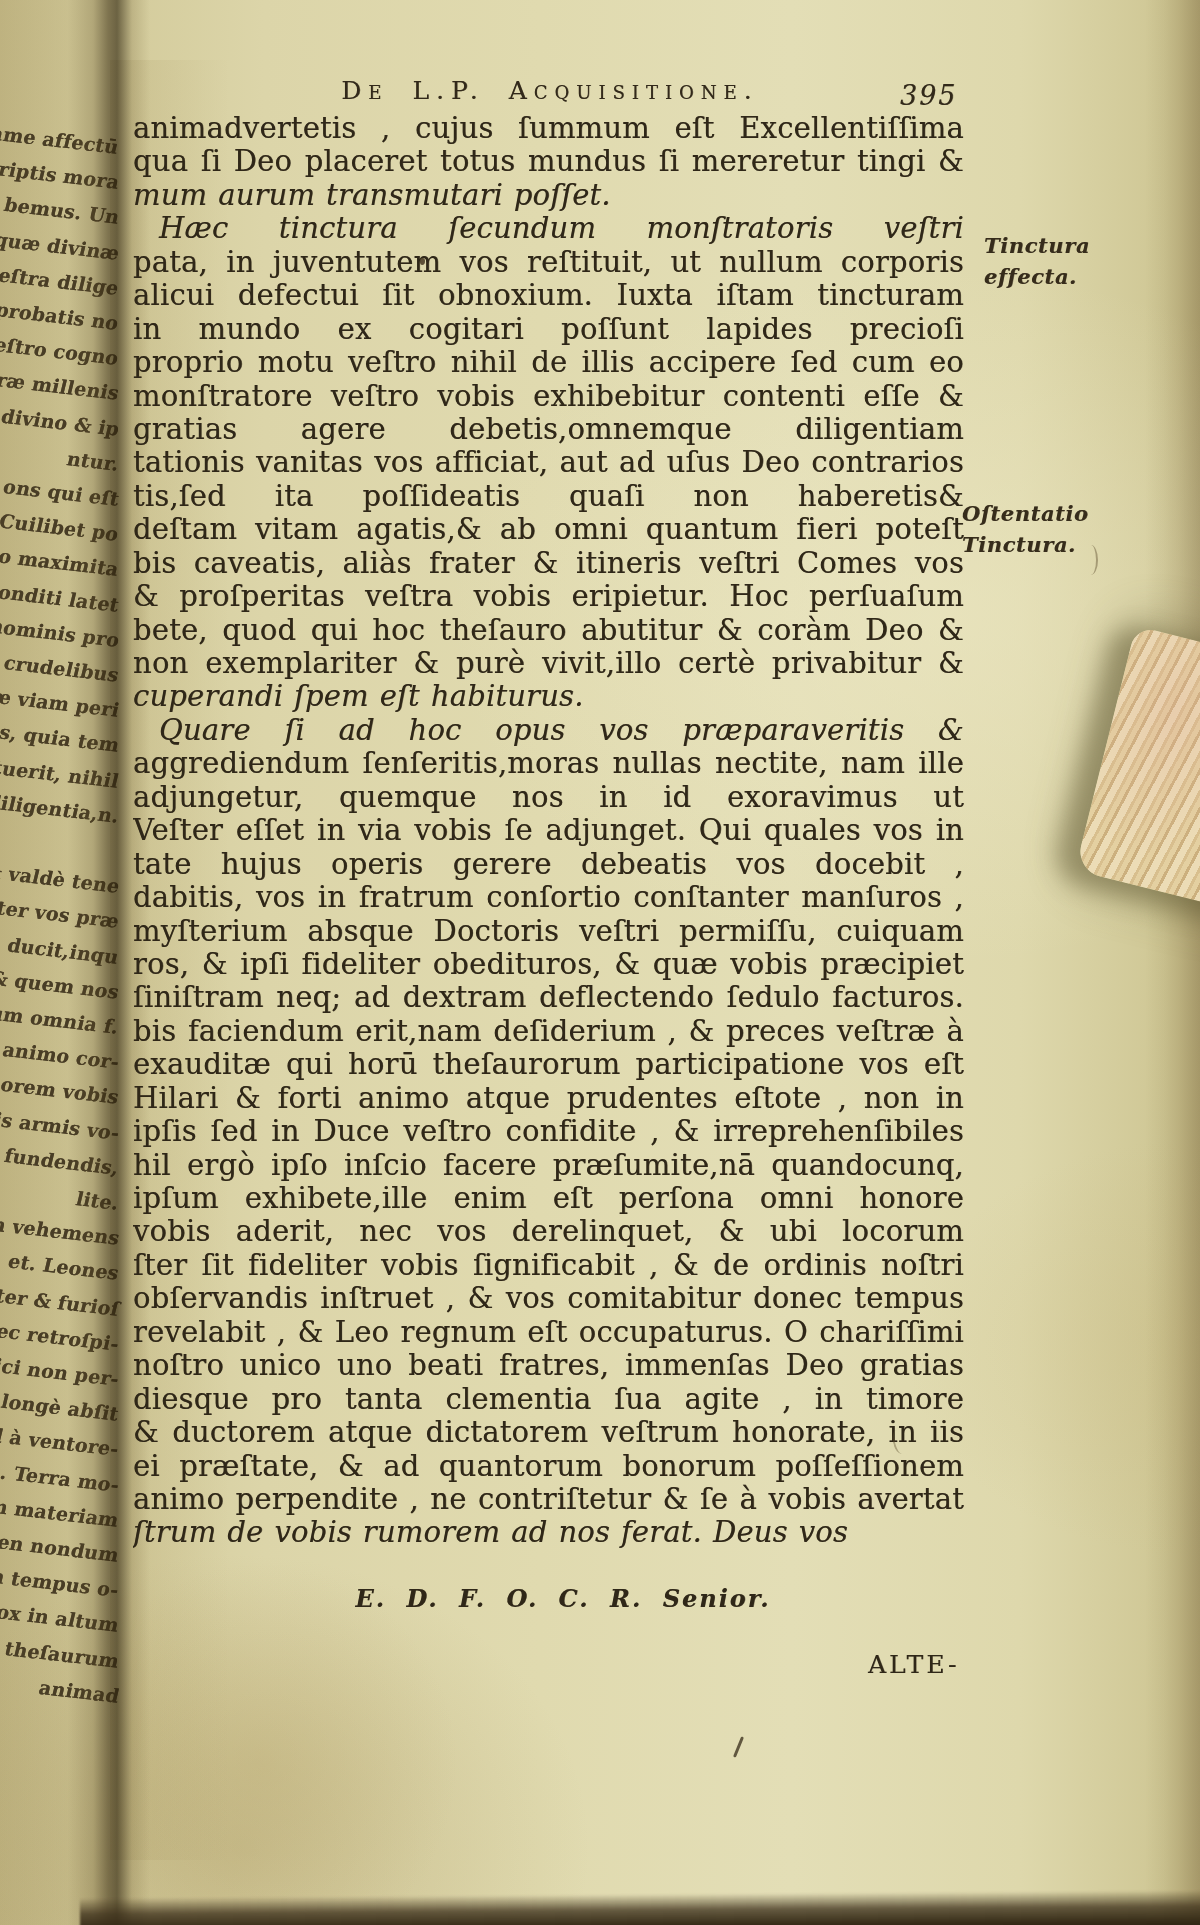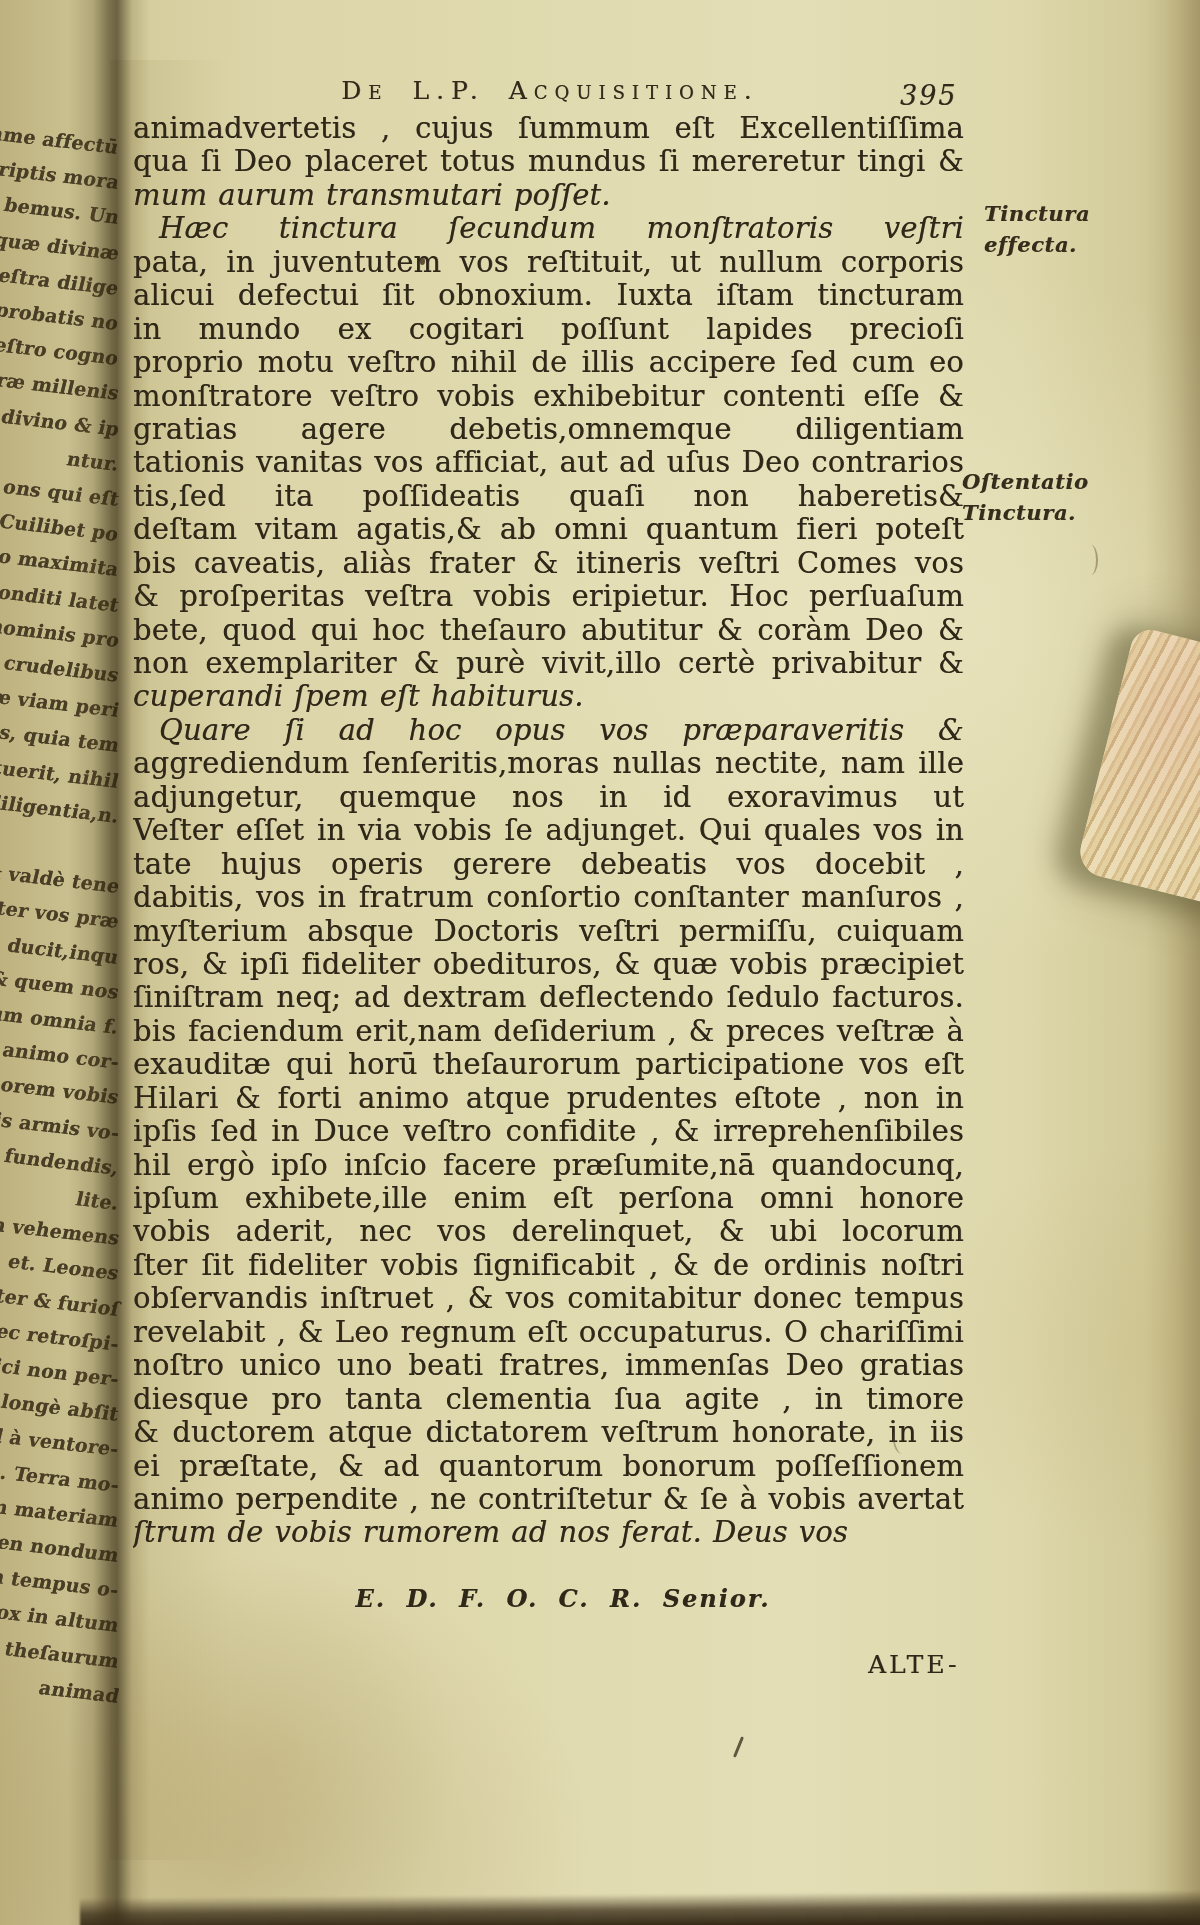--- a/index.html
+++ b/index.html
@@ -77,20 +77,21 @@
     letter-spacing:.2px;word-spacing:1.5px;
     text-shadow:.35px .35px .5px rgba(47,39,24,.55);
   }
   .tl.indent{padding-left:26px;font-style:italic;}
   .tl.ragged{text-align:left;text-align-last:left;font-style:italic;}
   
   .rnote{
     position:absolute;z-index:5;font-style:italic;font-weight:bold;
     font-size:21px;line-height:31px;color:#362c1b;letter-spacing:.6px;
     text-shadow:.4px .4px .6px rgba(54,44,27,.5);
+    margin-top:32px;
   }
   .rnote1{left:984px;top:198px;}
   .rnote2{left:962px;top:466px;}
   
   .signature{
     position:absolute;left:233px;top:1584px;width:660px;z-index:5;text-align:center;
     font-style:italic;font-weight:bold;font-size:24px;color:#2f2718;
     letter-spacing:2px;word-spacing:10px;text-shadow:.35px .35px .5px rgba(47,39,24,.5);
   }
   .catchword{

